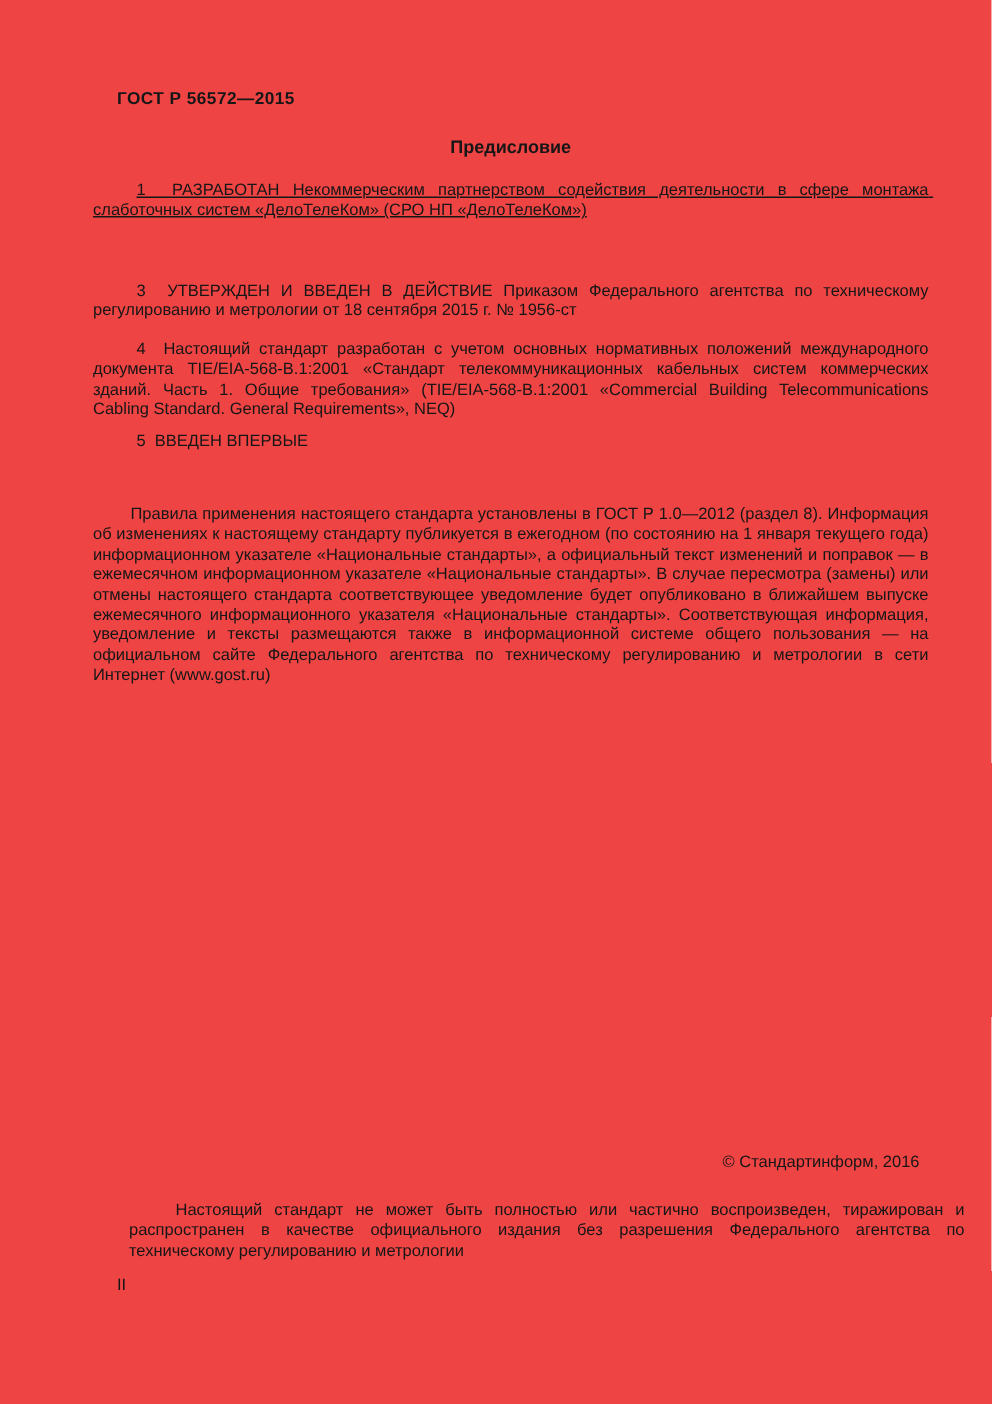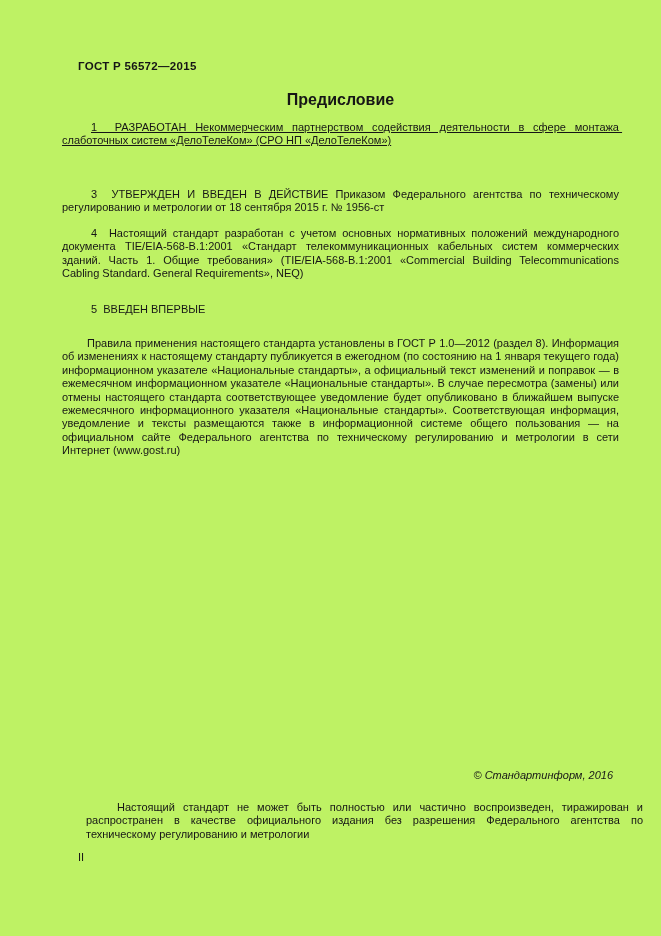--- a/index.html
+++ b/index.html
@@ -11,68 +11,67 @@
     width: 661px;
     height: 936px;
     position: relative;
     font-family: "Liberation Sans", sans-serif;
     color: #161616;
     -webkit-font-smoothing: antialiased;
   }
   .page {
     position: absolute;
     inset: 0;
-    background: #bef264;
+    background: #ef4444;
     overflow: hidden;
   }
   .doc-header {
     position: absolute;
     left: 78px;
     top: 60px;
     font-size: 11.5px;
     font-weight: bold;
     letter-spacing: 0.3px;
     white-space: nowrap;
   }
   .doc-title {
     position: absolute;
     left: 62px;
     width: 557px;
     top: 91px;
     text-align: center;
     font-weight: bold;
-    font-size: 16px;
+    font-size: 12px;
   }
   .para {
     position: absolute;
     left: 62px;
     width: 557px;
     font-size: 11px;
     line-height: 13.4px;
     text-align: justify;
     text-indent: 29px;
     white-space: pre-wrap;
   }
   #p1 { top: 121px; text-decoration: underline; }
   #p2 { top: 160px; }
   #p3 { top: 188px; }
   #p4 { top: 227px; }
-  #p5 { top: 288px; margin-top: 15px; }
+  #p5 { top: 288px; }
   #note {
     top: 337px;
     text-indent: 25px;
   }
   #copyright {
     position: absolute;
     left: 62px;
     width: 551px;
     top: 769px;
     font-size: 11px;
     text-align: right;
-    font-style: italic;
   }
   #restriction { top: 801px; text-indent: 31px; margin-left: 24px; }
   .page-number {
     position: absolute;
     left: 78px;
     top: 851px;
     font-size: 11px;
   }
 </style>
 </head>

